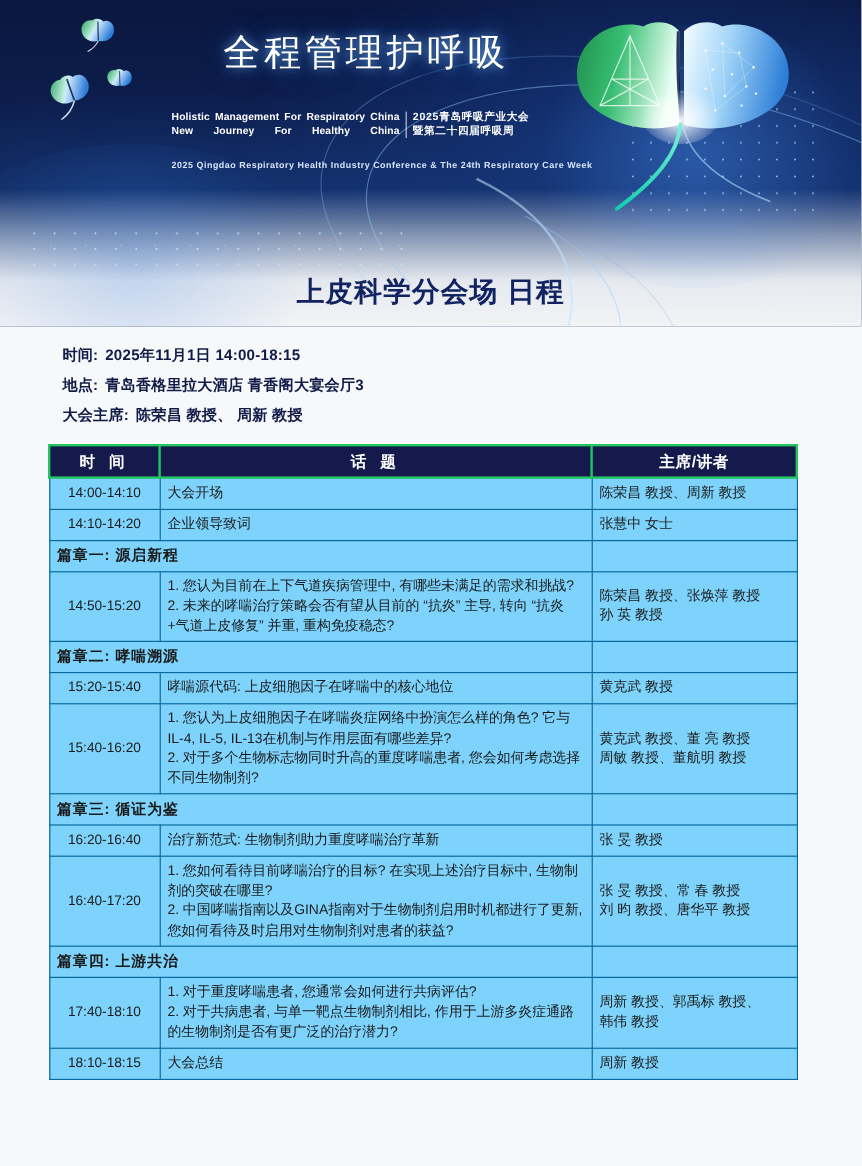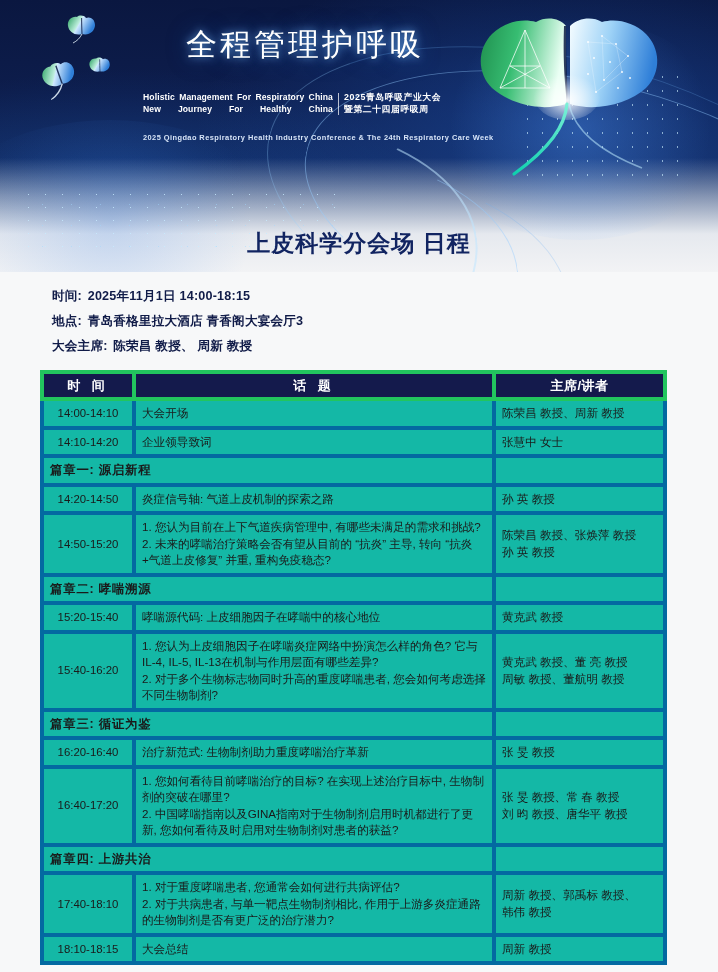--- a/index.html
+++ b/index.html
@@ -159,33 +159,33 @@
   table#schedule col.c-spk   { width: 171px; }
 
   #schedule thead th {
     background: #141a4c;
     color: #ffffff;
     font-size: 13px;
     font-weight: 700;
     text-align: center;
     height: 27px;
     padding: 0 2px;
-    border: 4px solid #22c55e;
+    border: 2px solid #22c55e;
     letter-spacing: 4px;
   }
   #schedule thead th.h-spk { letter-spacing: 0.5px; }
 
   #schedule td {
-    border: 4px solid #0369a1;
+    border: 1px solid #0369a1;
     font-size: 11.6px;
     color: #1a1a1a;
     padding: 4px 6px;
     vertical-align: middle;
     line-height: 16.5px;
-    background: #14b8a6;
+    background: #7dd3fc;
   }
   #schedule td.time {
     text-align: center;
     white-space: nowrap;
     font-size: 11.4px;
     padding: 4px 2px;
   }
   #schedule td.topic { text-align: left; }
   #schedule td.speaker { text-align: left; }
   #schedule tr.section td.section-cell {
@@ -402,31 +402,20 @@
                 </div>
               </td>
               <td class="speaker">
                 <div>张慧中 女士</div>
               </td>
             </tr>
             <tr class="section">
               <td class="section-cell" colspan="2">篇章一:  源启新程</td>
               <td>&nbsp;</td>
             </tr>
-            <tr class="row-simple">
-              <td class="time">14:20-14:50</td>
-              <td class="topic">
-                <div class="topic-lines">
-                  <div>炎症信号轴: 气道上皮机制的探索之路</div>
-                </div>
-              </td>
-              <td class="speaker">
-                <div>孙  英 教授</div>
-              </td>
-            </tr>
             <tr class="row-multi">
               <td class="time">14:50-15:20</td>
               <td class="topic">
                 <div class="topic-lines">
                   <div>1. 您认为目前在上下气道疾病管理中, 有哪些未满足的需求和挑战?</div>
                   <div>2. 未来的哮喘治疗策略会否有望从目前的 “抗炎” 主导, 转向 “抗炎+气道上皮修复” 并重, 重构免疫稳态?</div>
                 </div>
               </td>
               <td class="speaker">
                 <div>陈荣昌 教授、张焕萍 教授</div>

